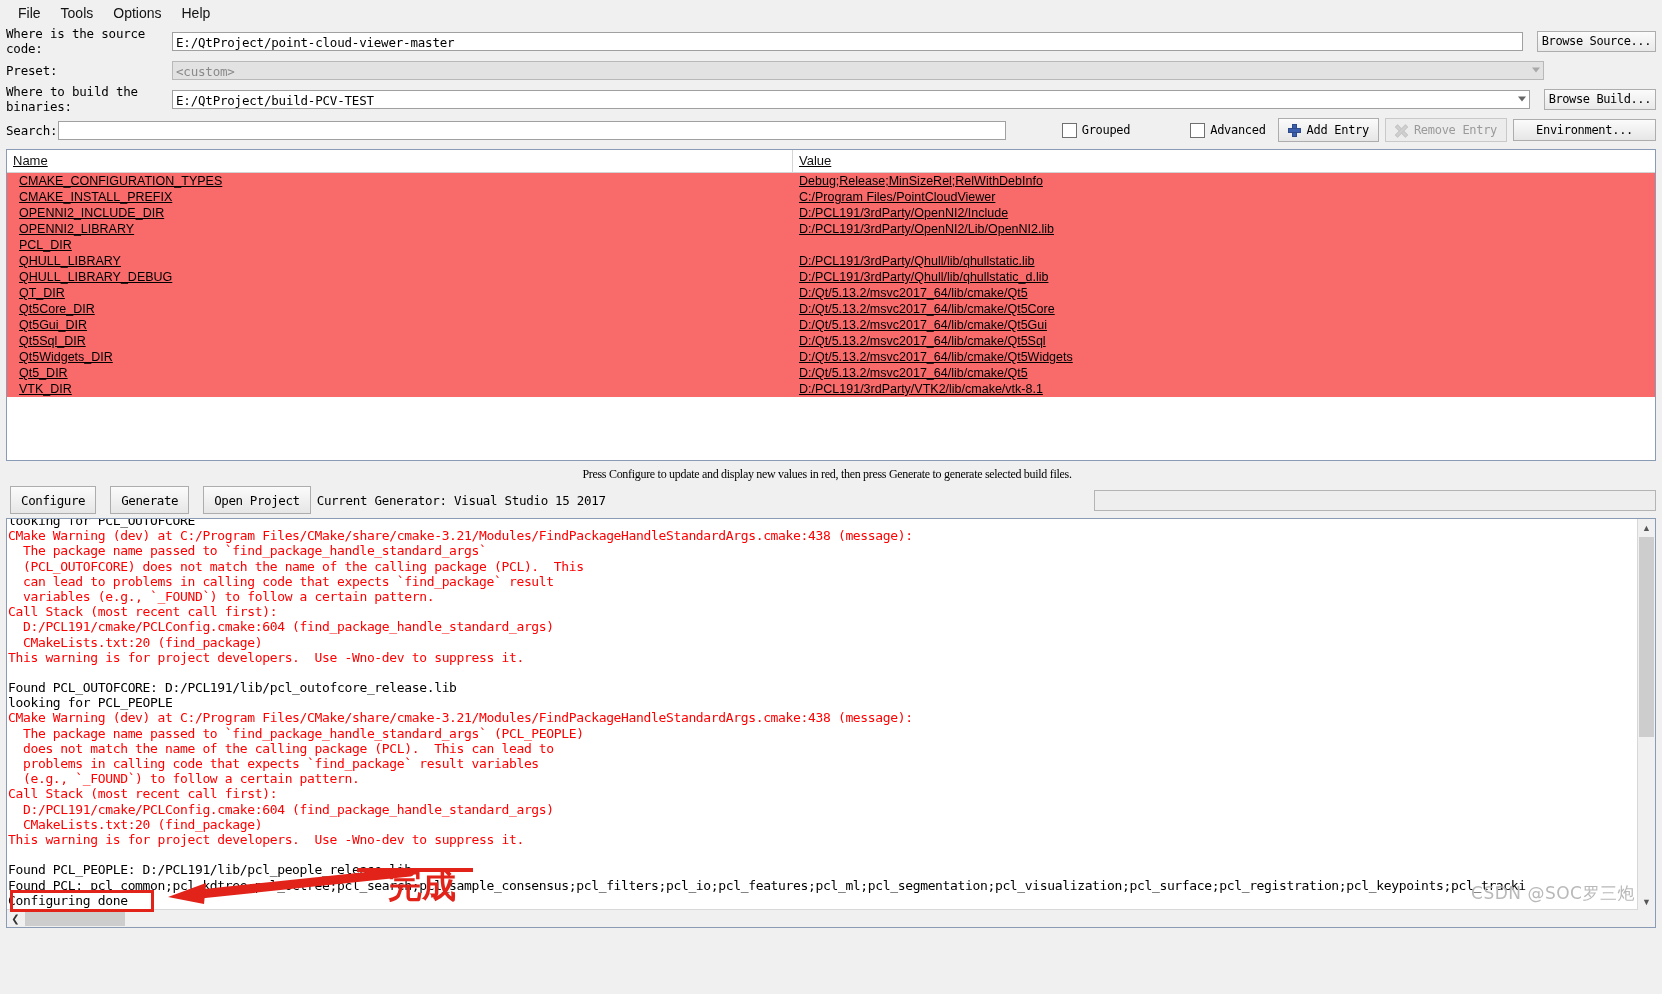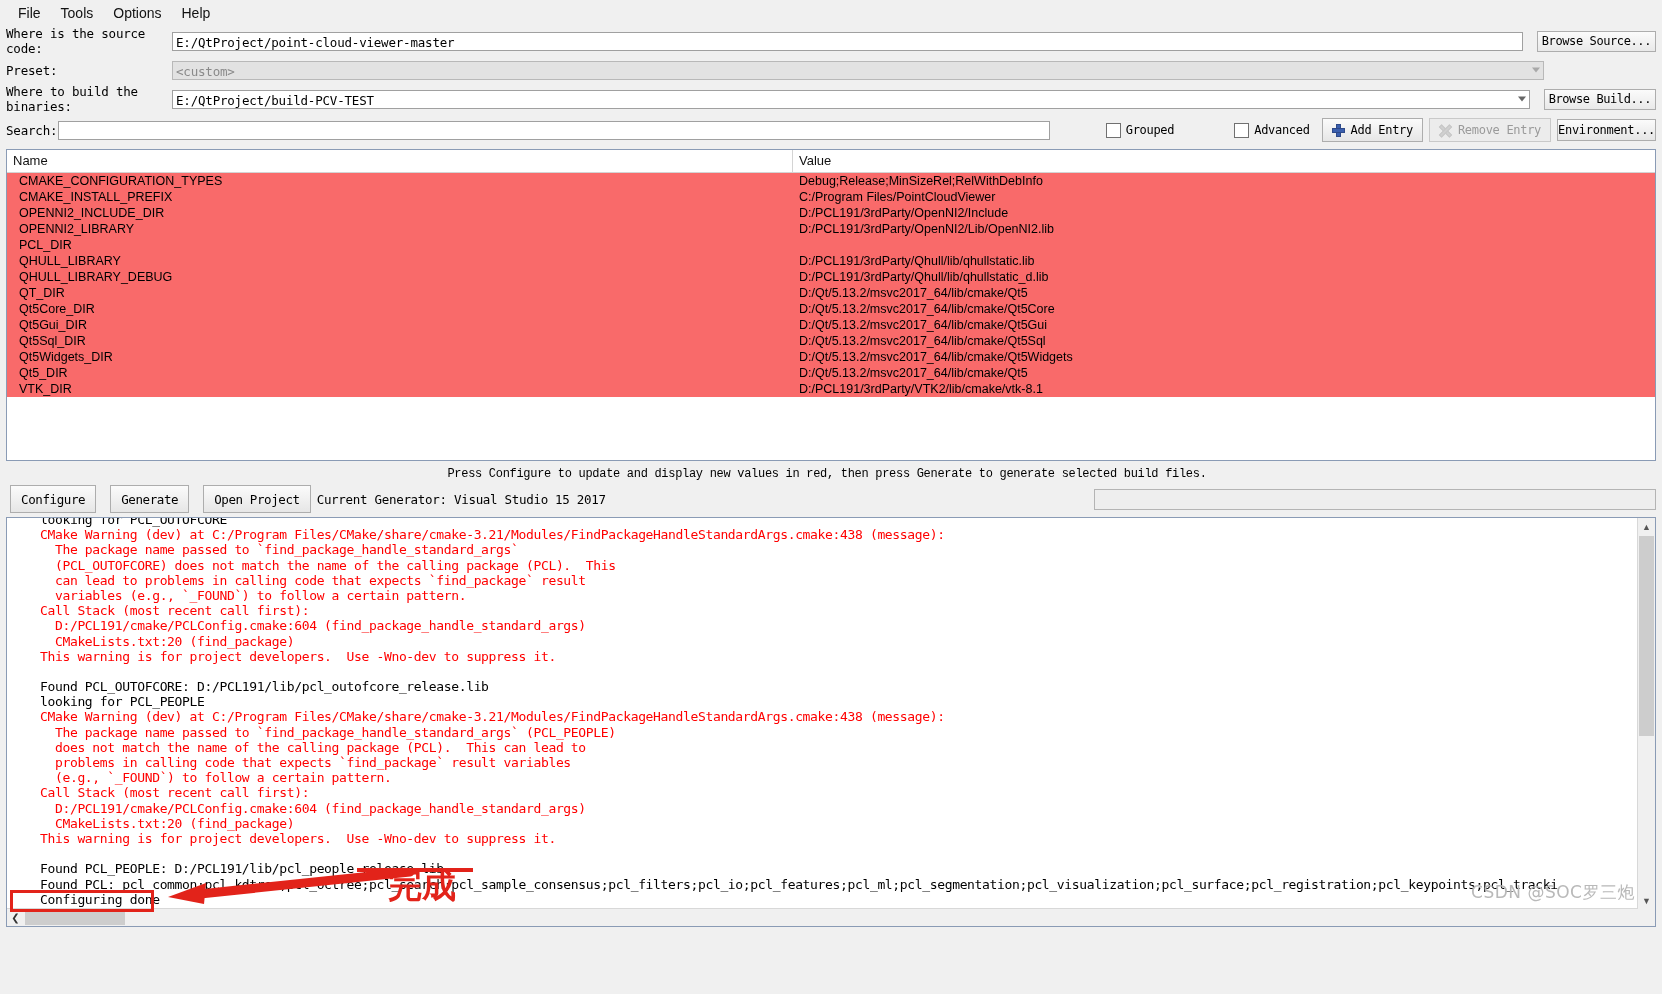--- a/index.html
+++ b/index.html
@@ -79,46 +79,46 @@
     position:relative;width:13px;height:13px;margin-right:6px;flex:0 0 13px;opacity:.45;
   }
   .xicon::before,.xicon::after{
     content:"";position:absolute;left:-1px;top:5px;width:15px;height:4px;background:#b0b0b0;
     border:1px solid #9a9a9a;box-sizing:border-box;
   }
   .xicon::before{transform:rotate(45deg);}
   .xicon::after{transform:rotate(-45deg);}
   .ebtn{
     height:22px;border:1px solid #adadad;background:linear-gradient(#fbfbfb,#e6e6e6);
-    padding:0 0;font-family:"DejaVu Sans Mono", monospace;font-size:12px;cursor:pointer;
+    padding:0 22px;font-family:"DejaVu Sans Mono", monospace;font-size:12px;cursor:pointer;
     letter-spacing:-0.3px;
   }
 
   
   .tablewrap{
     margin:4px 6px 0 6px;border:1px solid #8a9bb5;background:#fff;height:312px;
-    box-sizing:border-box;overflow:hidden;position:relative;
+    box-sizing:border-box;overflow:hidden;position:relative;text-decoration:underline;
   }
   .thead{display:flex;height:22px;border-bottom:1px solid #d4d4d4;background:#fff;}
   .th{
     padding:3px 6px;font-size:13px;color:#111;box-sizing:border-box;
   }
   .th.name{width:786px;flex:0 0 786px;border-right:1px solid #d4d4d4;}
   .th.value{flex:1;}
   .tbody{background:#fff;}
   .trow{display:flex;height:16px;background:#f96a6a;align-items:center;}
   .td{
     font-size:12.5px;line-height:16px;box-sizing:border-box;color:#000;
     white-space:nowrap;overflow:hidden;
   }
   .td.name{width:786px;flex:0 0 786px;padding-left:12px;}
   .td.value{flex:1;padding-left:6px;}
 
   .hintrow{
-    text-align:center;font-family:Liberation Mono, monospace;font-size:12px;
+    text-align:center;font-family:Liberation Serif, serif;font-size:12px;
     padding:6px 8px 4px 0;letter-spacing:-0.3px;color:#000;
   }
 
   .actionrow{display:flex;align-items:center;padding:0 6px 4px 10px;}
   .abtn{
     height:28px;border:1px solid #adadad;background:linear-gradient(#fbfbfb,#e6e6e6);
     padding:0 10px;margin-right:14px;font-family:"DejaVu Sans Mono", monospace;
     font-size:12.5px;cursor:pointer;letter-spacing:-0.4px;
   }
   .abtn.tight{margin-right:6px;}
@@ -133,21 +133,21 @@
   
   .logwrap{
     margin:0 6px 0 6px;border:1px solid #8a9bb5;background:#fff;
     height:410px;box-sizing:border-box;position:relative;overflow:hidden;
   }
   .logtext{
     position:absolute;left:1px;top:-6px;right:18px;
     font-family:"DejaVu Sans Mono", monospace;font-size:13px;line-height:15.2px;
     white-space:pre;color:#000;letter-spacing:-0.35px;
   }
-  .logline{height:15.2px;margin-left:32px;}
+  .logline{height:15.2px;}
   .red{color:#ff0000;}
   .blk{color:#000;}
 
   .vscroll{
     position:absolute;right:0;top:0;width:17px;bottom:17px;background:#f0f0f0;
     border-left:1px solid #d8d8d8;
   }
   .vs-up,.vs-dn{
     position:absolute;left:0;width:17px;height:17px;display:flex;align-items:center;justify-content:center;
     font-size:9px;color:#555;background:#f0f0f0;

